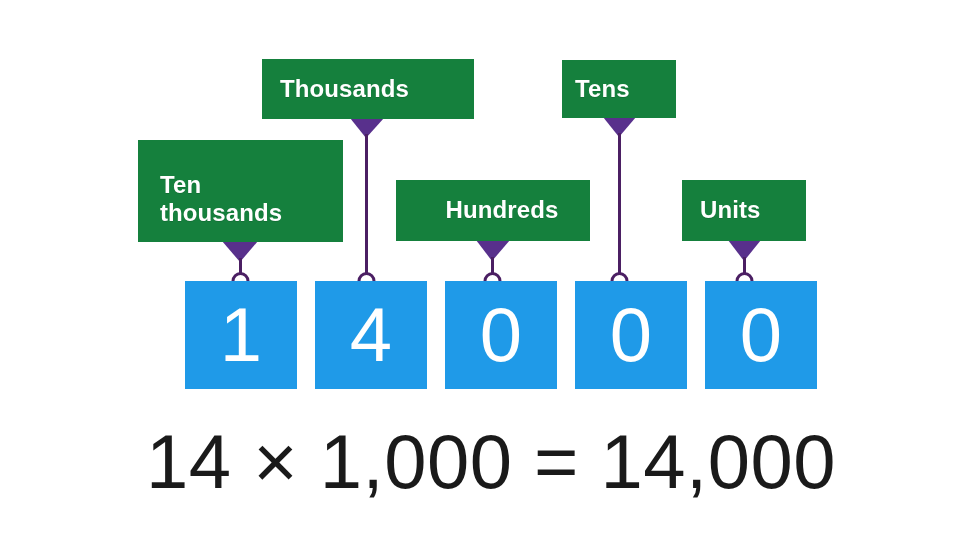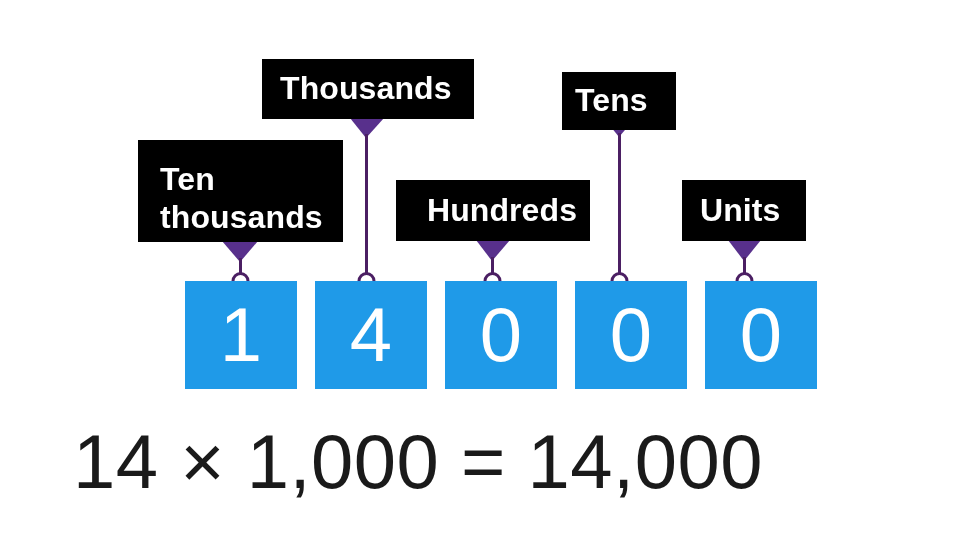--- a/index.html
+++ b/index.html
@@ -27,24 +27,24 @@
     left: 0;
     top: 0;
     width: 976px;
     height: 549px;
     pointer-events: none;
   }
 
   
   .callout {
     position: absolute;
-    background: #000000;
+    background: #15803d;
     color: #ffffff;
     font-weight: bold;
-    font-size: 32px;
+    font-size: 24px;
     line-height: 1.18;
     letter-spacing: 0.1px;
     box-sizing: border-box;
     display: flex;
     flex-direction: column;
     justify-content: center;
   }
   .callout .callout-text {
     display: block;
     white-space: pre-line;
@@ -61,21 +61,20 @@
     padding: 0 0 0 18px;
   }
   .callout.hundreds {
     left: 396px;  top: 180px;  width: 194px; height: 61px;
     padding: 0 0 0 18px;
     text-align: center;
   }
   .callout.tens {
     left: 562px;  top: 60px;   width: 114px; height: 58px;
     padding: 0 0 0 13px;
-    margin-top: 12px;
   }
   .callout.units {
     left: 682px;  top: 180px;  width: 124px; height: 61px;
     padding: 0 8px 0 18px;
   }
 
   
   #tiles-row {
     position: absolute;
     left: 185px;
@@ -99,21 +98,21 @@
     letter-spacing: 0;
     font-family: "Liberation Sans", sans-serif;
   }
 
   
   #equation {
     position: absolute;
     left: 0;
     top: 424px;
     width: 836px;
-    text-align: center;
+    text-align: right;
     color: #1A1A1A;
     font-size: 76px;
     font-weight: 400;
     letter-spacing: 0.5px;
     line-height: 1;
     font-family: "Liberation Sans", sans-serif;
   }
 </style>
 </head>
 <body>

